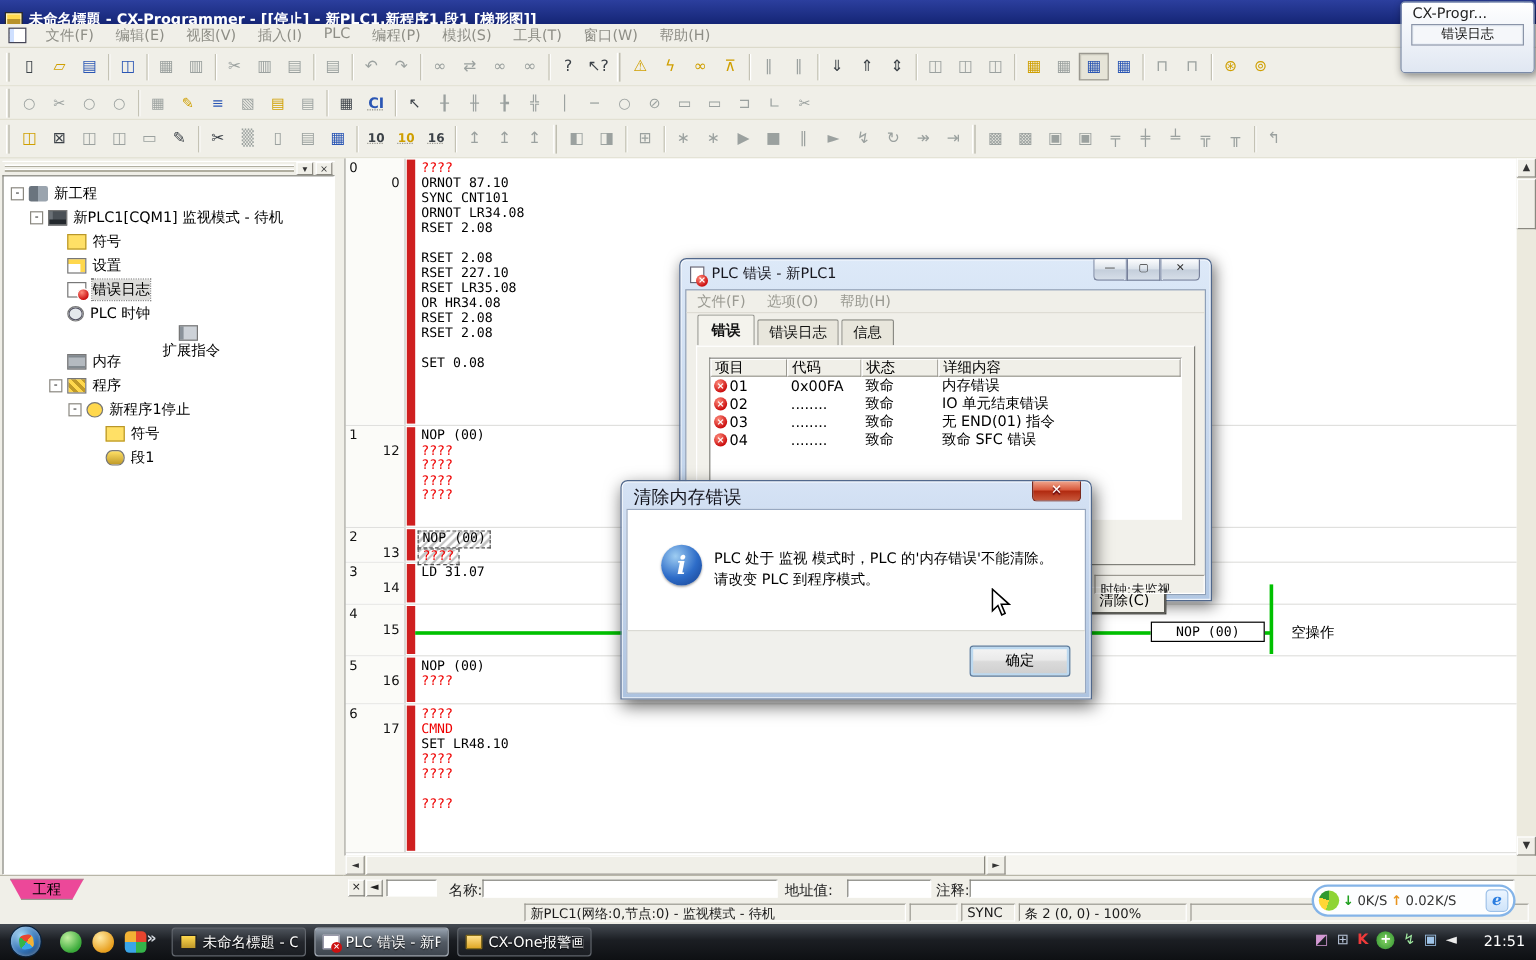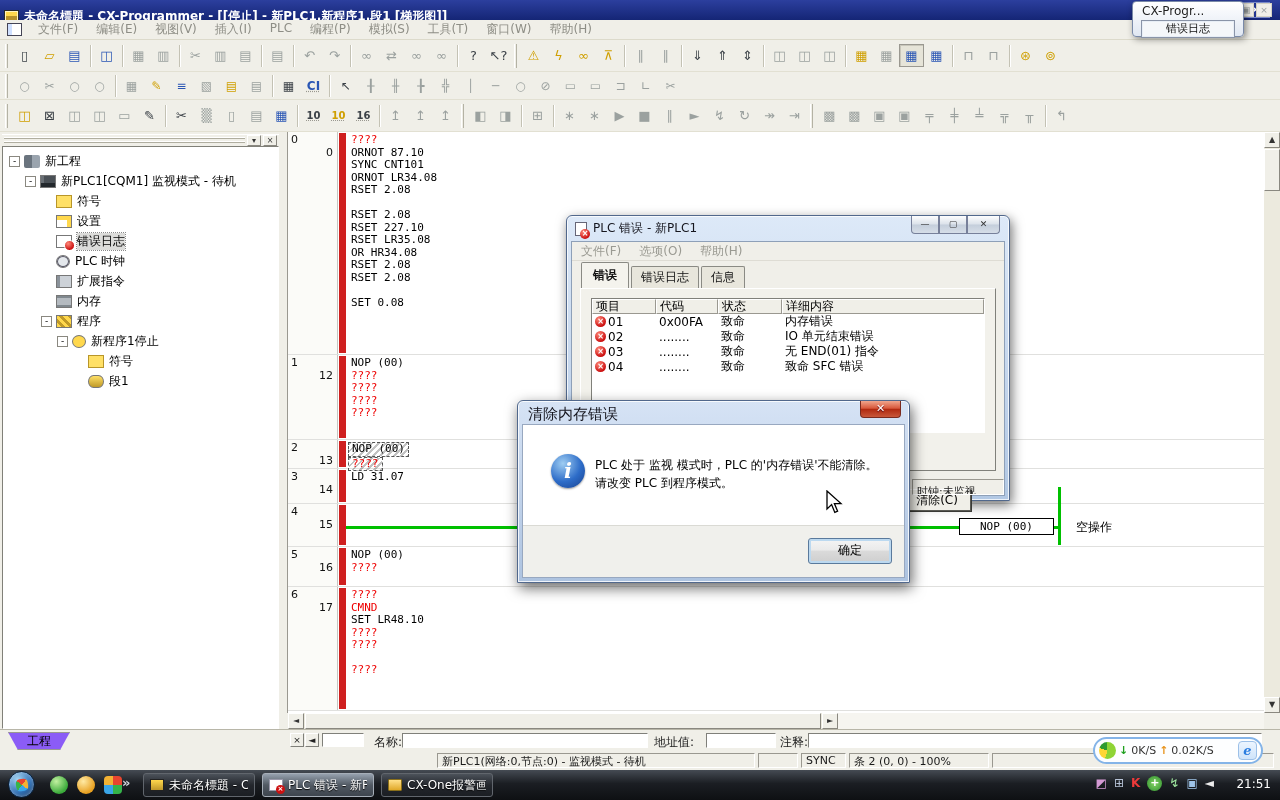--- a/index.html
+++ b/index.html
@@ -44,21 +44,21 @@
 .t-err::after{content:"";position:absolute;right:-4px;bottom:-4px;width:9px;height:9px;border-radius:50%;background:radial-gradient(circle at 35% 30%,#ff8a7a,#cc1111 70%);border:1px solid #fff}
 .t-clk{background:#e4e8ec;border-radius:50%;width:14px;box-shadow:inset 0 0 0 1px #556}
 .t-ext{background:#cdd2d8;box-shadow:inset 3px 0 0 #8a929a}
 .t-mem{background:#b4bac0;box-shadow:inset 0 2px 0 #80888e,inset 0 -2px 0 #80888e}
 .t-prog{background:repeating-linear-gradient(45deg,#ffd84d 0 3px,#c09a28 3px 6px)}
 .t-p1{background:#ffd84d;border-radius:50%;width:14px}
 .t-seg{background:linear-gradient(#ffe066,#c09a28);border-radius:45%/65%}
 .tsel .tlabel{background:#dcdcda;outline:1px dotted #8a8a8a}
 
 #projzone{position:absolute;left:0;top:729px;width:286px;height:22px;background:#f0efe8;border-top:1px solid #b8b6a8}
-#projtab{position:absolute;left:8px;top:2px;width:62px;height:18px;clip-path:polygon(0 0,100% 0,84% 100%,16% 100%);background:#8b5cf6;border:1px solid #9a9890;font-size:12px;display:flex;align-items:center;justify-content:center}
+#projtab{position:absolute;left:8px;top:2px;width:62px;height:18px;clip-path:polygon(0 0,100% 0,84% 100%,16% 100%);background:#ec4899;border:1px solid #9a9890;font-size:12px;display:flex;align-items:center;justify-content:center}
 
 #ladder{position:absolute;left:287px;top:132px;width:977px;height:581px;background:#fff;border-left:1px solid #9a9890;overflow:hidden}
 .rung{position:relative;border-bottom:1px solid #e0e0de}
 .rmargin{position:absolute;left:0;top:0;bottom:0;width:50px;background:#fbfbf8;border-right:1px solid #c6c6c2}
 .rn{position:absolute;left:3px;top:1px;font-size:11px;color:#111}
 .rs{position:absolute;right:4px;top:14px;font-size:11px;color:#111}
 .bus{position:absolute;left:51px;top:1px;bottom:1px;width:7px;background:#cf1f1f}
 .rbody{position:absolute;left:58px;right:0;top:1px;bottom:0;padding:1px 0 0 5px;font-family:"DejaVu Sans Mono","Liberation Mono",monospace;font-size:11px;line-height:12.5px}
 .ln{white-space:pre;min-height:12.5px}
 .lk{color:#000}.lr{color:#ee0000}
@@ -120,21 +120,21 @@
 #mtitle{position:absolute;left:10px;top:4px;font-size:15px;color:#14141c}
 #mclose{position:absolute;right:8px;top:0;width:41px;height:17px;border:1px solid #7a2a1e;border-top:none;border-radius:0 0 4px 4px;background:linear-gradient(#f0a58c,#d8593c 45%,#b12a10 52%,#c8573a);color:#fff;font-size:11px;font-weight:bold;text-align:center;line-height:15px;text-shadow:0 1px 1px #501}
 #minner{position:absolute;left:4px;right:4px;top:23px;bottom:4px;background:#fff;border:1px solid #98a8c0}
 #mfooter{position:absolute;left:0;right:0;bottom:0;height:52px;background:#f0f0ec;border-top:1px solid #dadad4}
 #micon{position:absolute;left:28px;top:29px;width:34px;height:34px;border-radius:50%;background:radial-gradient(circle at 35% 28%,#9ecdf2,#2d6cc8 55%,#173f8c);box-shadow:0 1px 2px rgba(0,0,0,.4);color:#fff;font-family:"DejaVu Serif","Liberation Serif",serif;font-weight:bold;font-style:italic;font-size:21px;text-align:center;line-height:33px}
 #micon::after{content:"i"}
 .mline{position:absolute;left:72px;font-size:12px;color:#000;white-space:nowrap}
 #ml1{top:32px}#ml2{top:50px}
 #mok{position:absolute;right:12px;bottom:13px;width:84px;height:26px;background:linear-gradient(#f5f5f5,#eaeaea 45%,#dadada 52%,#cecece);border:1px solid #5a7a9c;border-radius:3px;box-shadow:inset 0 0 0 2px #bcd9f0;font-size:12px;text-align:center;line-height:23px;color:#000}
 
-#cxtip{position:absolute;left:1132px;top:1px;width:112px;height:36px;z-index:60;background:linear-gradient(#ffffff,#e0e7f2);border:1px solid #7a8aa8;border-radius:4px;box-shadow:2px 2px 7px rgba(0,0,0,.45)}
+#cxtip{position:absolute;left:1167px;top:1px;width:112px;height:60px;z-index:60;background:linear-gradient(#ffffff,#e0e7f2);border:1px solid #7a8aa8;border-radius:4px;box-shadow:2px 2px 7px rgba(0,0,0,.45)}
 #cxtip-title{font-size:12px;color:#222;padding:2px 0 0 9px;white-space:nowrap}
 #cxtip-box{margin:2px 8px 0 8px;height:18px;border:1px solid #90a;border-color:#8a94a8;box-shadow:inset 0 0 0 1px #e8eef6;font-size:11px;text-align:center;line-height:16px;background:#f5f7fa;color:#111}
 #cursor{position:absolute;left:826px;top:490px;z-index:50}
 
 #netwidget{position:absolute;left:1093px;top:737px;width:170px;height:27px;background:#fdfeff;border:2px solid #84b4e8;border-radius:14px;z-index:40;display:flex;align-items:center;gap:3px;padding:0 4px;font-size:11px;color:#333}
 .nwico{width:17px;height:17px;border-radius:50%;background:conic-gradient(#8fd435 0 55%,#ffd635 0 80%,#2f9a2f 0);flex:none}
 .nwdn{color:#1fa01f;font-weight:bold}.nwup{color:#e8941f;font-weight:bold}
 .nwe{width:19px;height:19px;border-radius:4px;background:linear-gradient(#ecf5ff,#cfe4fa);border:1px solid #9cc0e8;color:#2a7de0;font-weight:bold;font-style:italic;font-family:"DejaVu Serif","Liberation Serif",serif;font-size:13px;text-align:center;line-height:17px;flex:none;margin-left:auto}
 
 #taskbar{position:absolute;left:0;top:770px;width:1280px;height:30px;background:linear-gradient(#454b53,#1b1e23 45%,#0e1013)}
@@ -363,21 +363,21 @@
         <div class="trow tsel" style="padding-left: 38px;">
           <span class="tboxsp"></span>
           <span class="tico t-err"></span>
           <span class="tlabel">错误日志</span>
         </div>
         <div class="trow" style="padding-left: 38px;">
           <span class="tboxsp"></span>
           <span class="tico t-clk"></span>
           <span class="tlabel">PLC 时钟</span>
         </div>
-        <div class="trow" style="padding-left: 38px;">
+        <div class="trow" style="padding-left: 38px; flex-direction: column;">
           <span class="tboxsp"></span>
           <span class="tico t-ext"></span>
           <span class="tlabel">扩展指令</span>
         </div>
         <div class="trow" style="padding-left: 38px;">
           <span class="tboxsp"></span>
           <span class="tico t-mem"></span>
           <span class="tlabel">内存</span>
         </div>
         <div class="trow" style="padding-left: 38px;">

